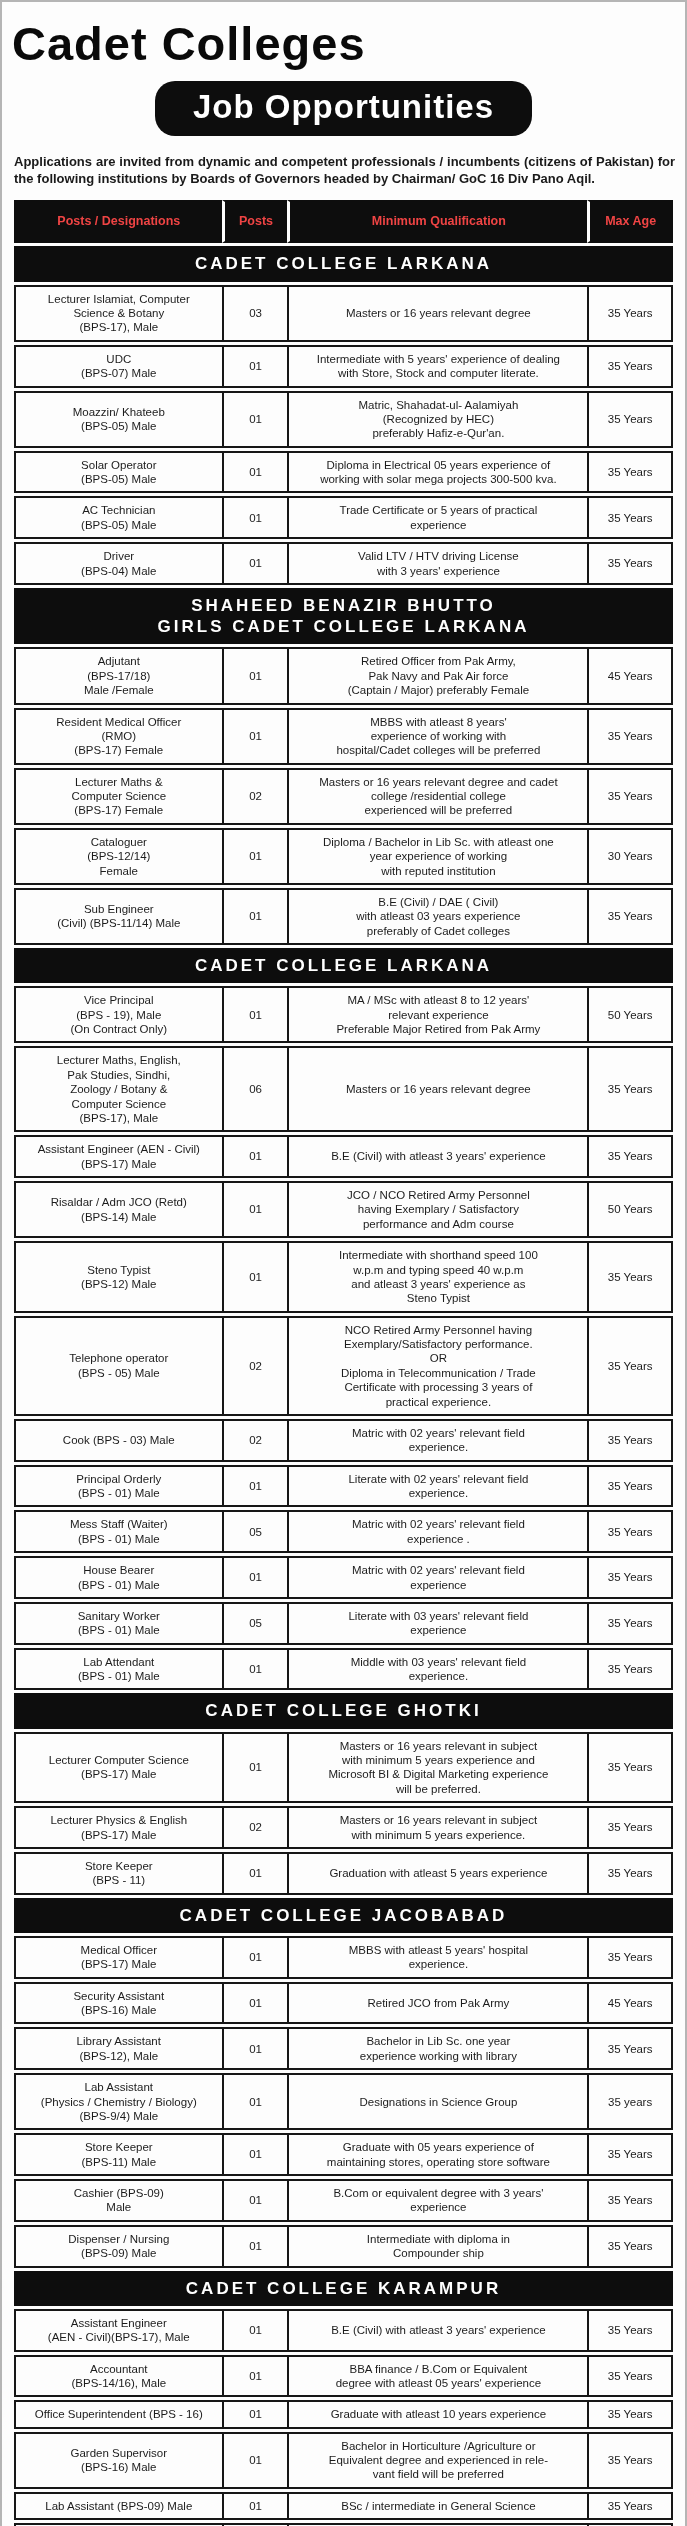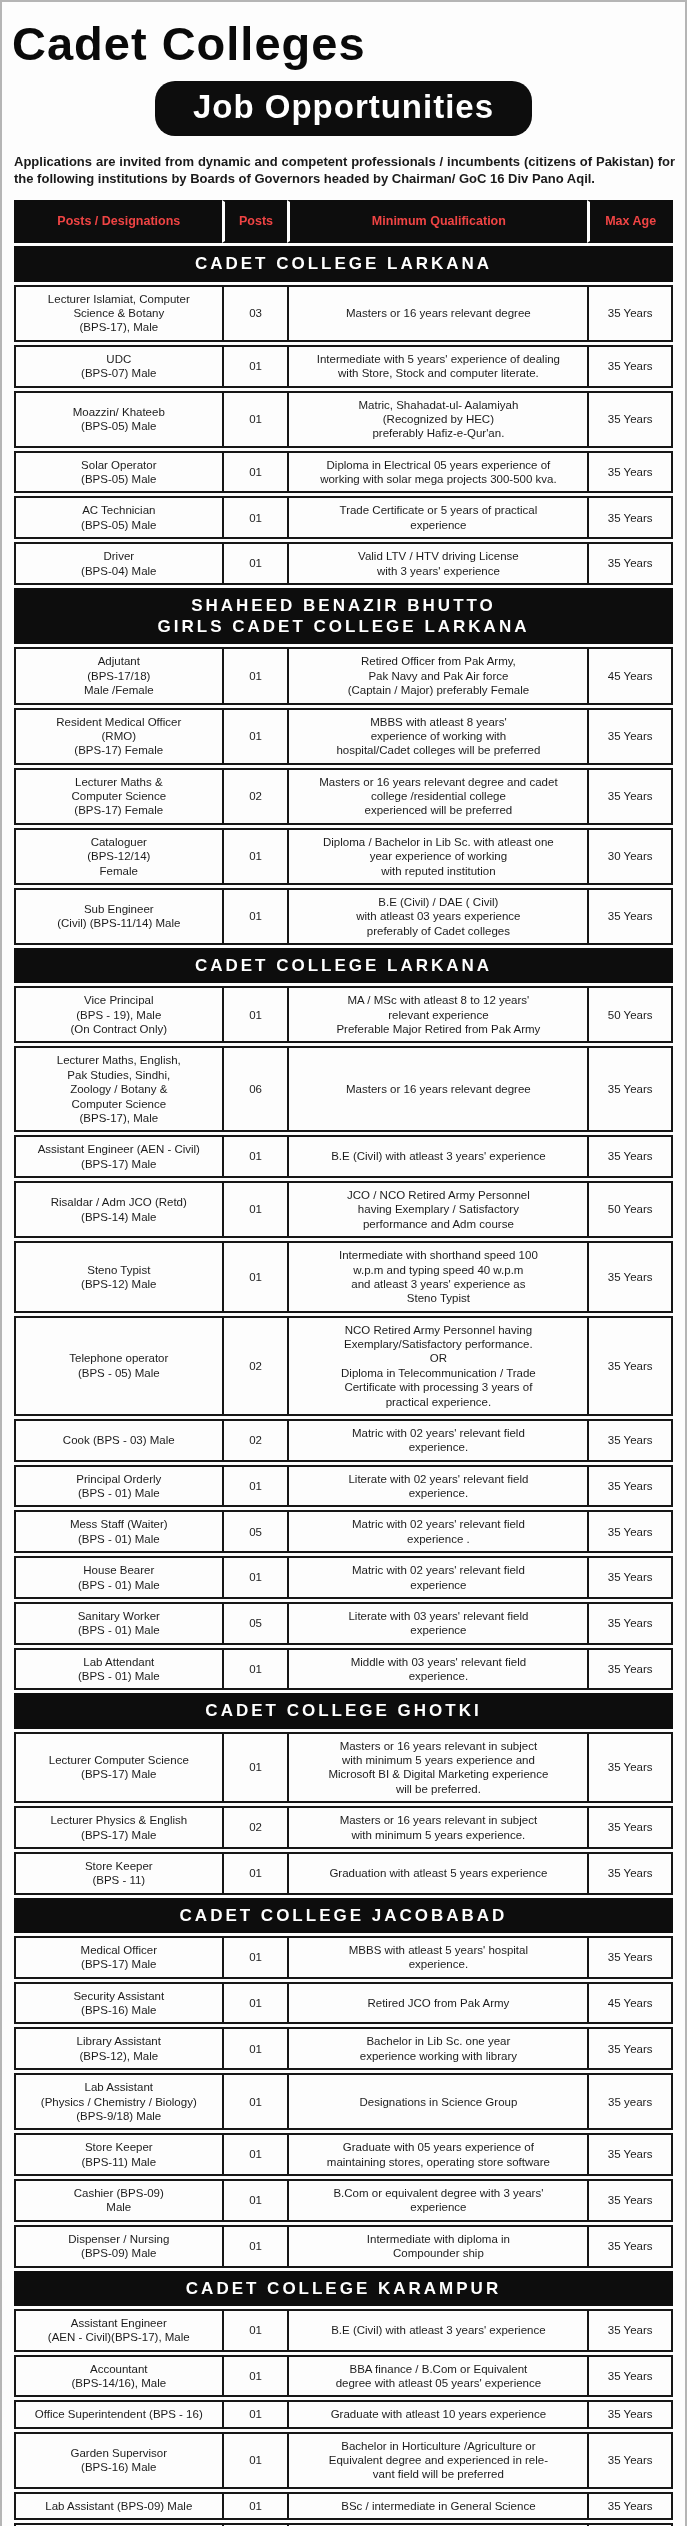--- a/index.html
+++ b/index.html
@@ -315,21 +315,21 @@
           <div class="tcell">Library Assistant
 (BPS-12), Male</div>
           <div class="tcell">01</div>
           <div class="tcell">Bachelor in Lib Sc. one year
 experience working with library</div>
           <div class="tcell">35 Years</div>
         </div>
         <div class="trow">
           <div class="tcell">Lab Assistant
 (Physics / Chemistry / Biology)
-(BPS-9/18) Male</div>
+(BPS-9/4) Male</div>
           <div class="tcell">01</div>
           <div class="tcell">Designations in Science Group</div>
           <div class="tcell">35 years</div>
         </div>
         <div class="trow">
           <div class="tcell">Store Keeper
 (BPS-11) Male</div>
           <div class="tcell">01</div>
           <div class="tcell">Graduate with 05 years experience of
 maintaining stores, operating store software</div>

